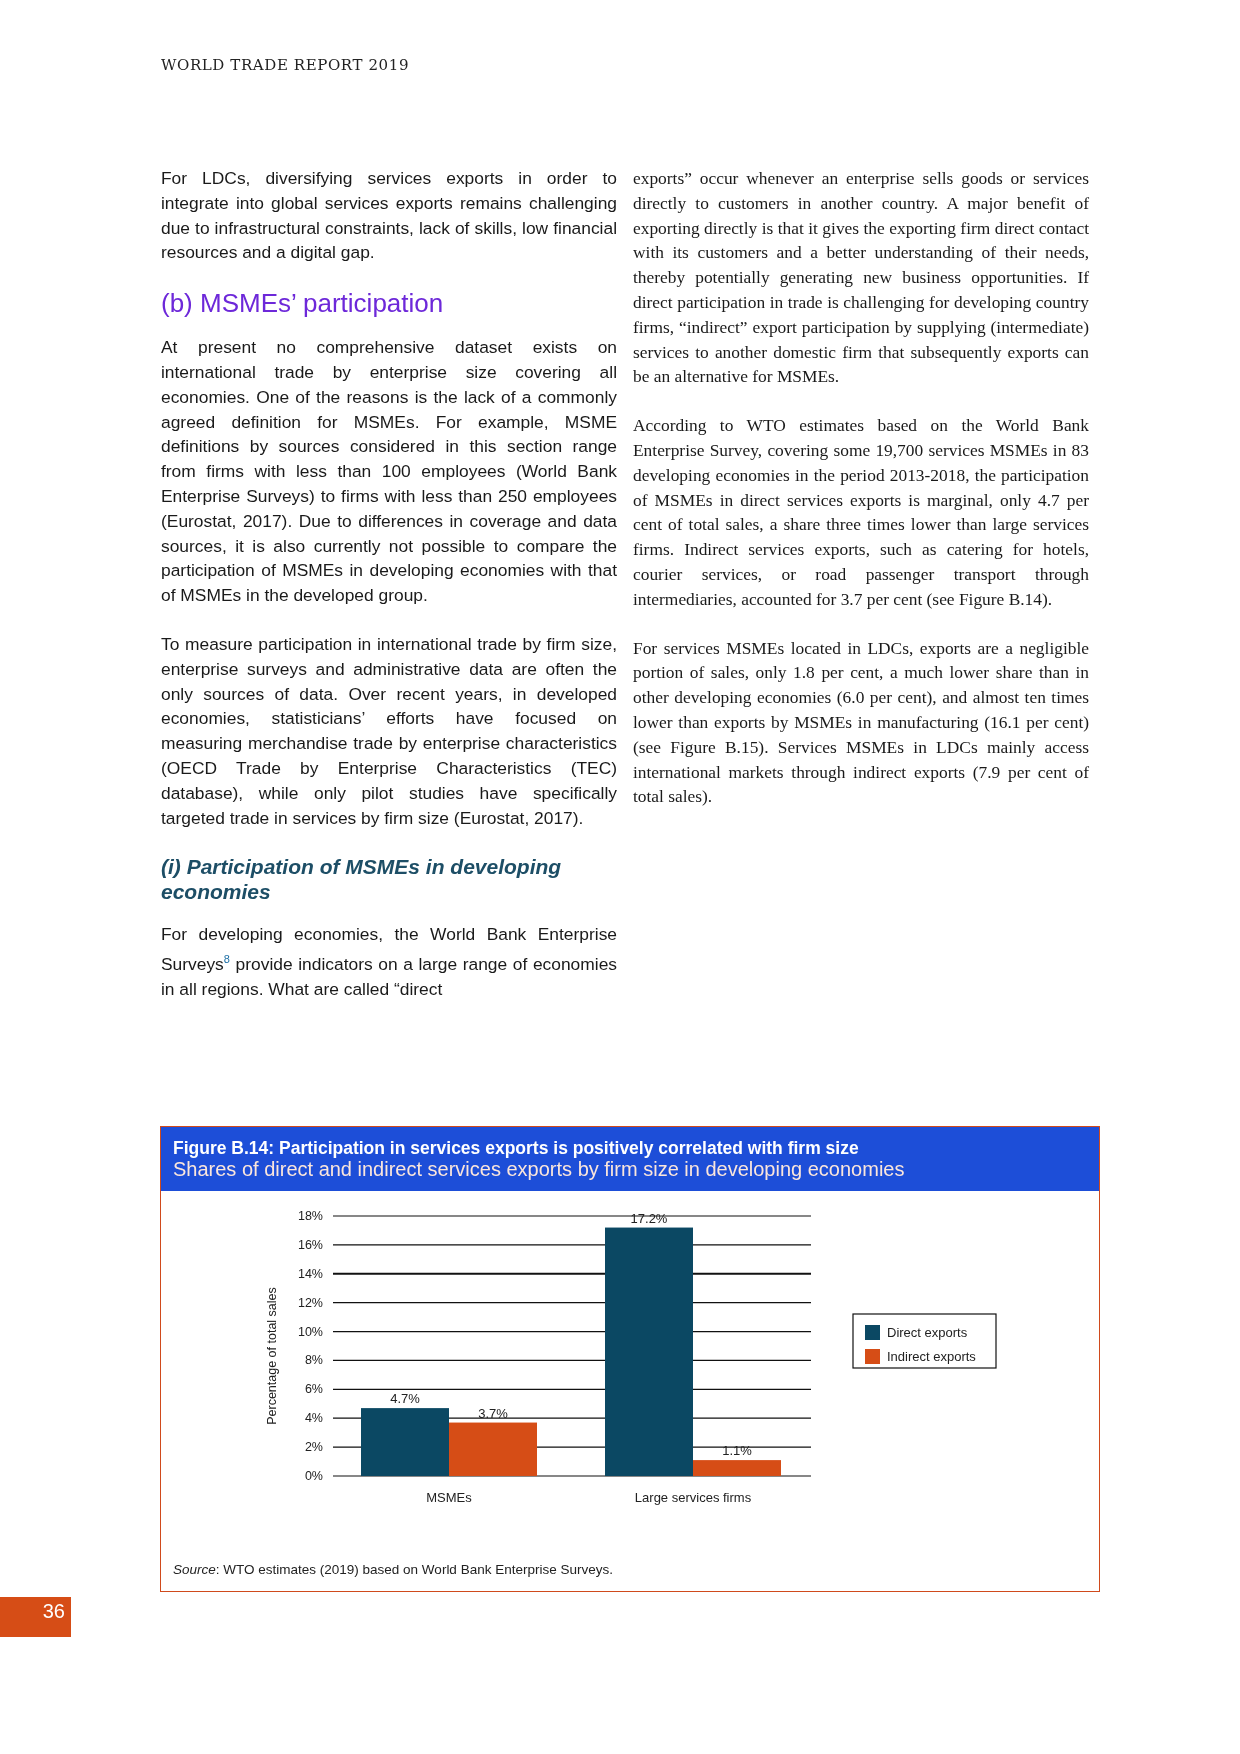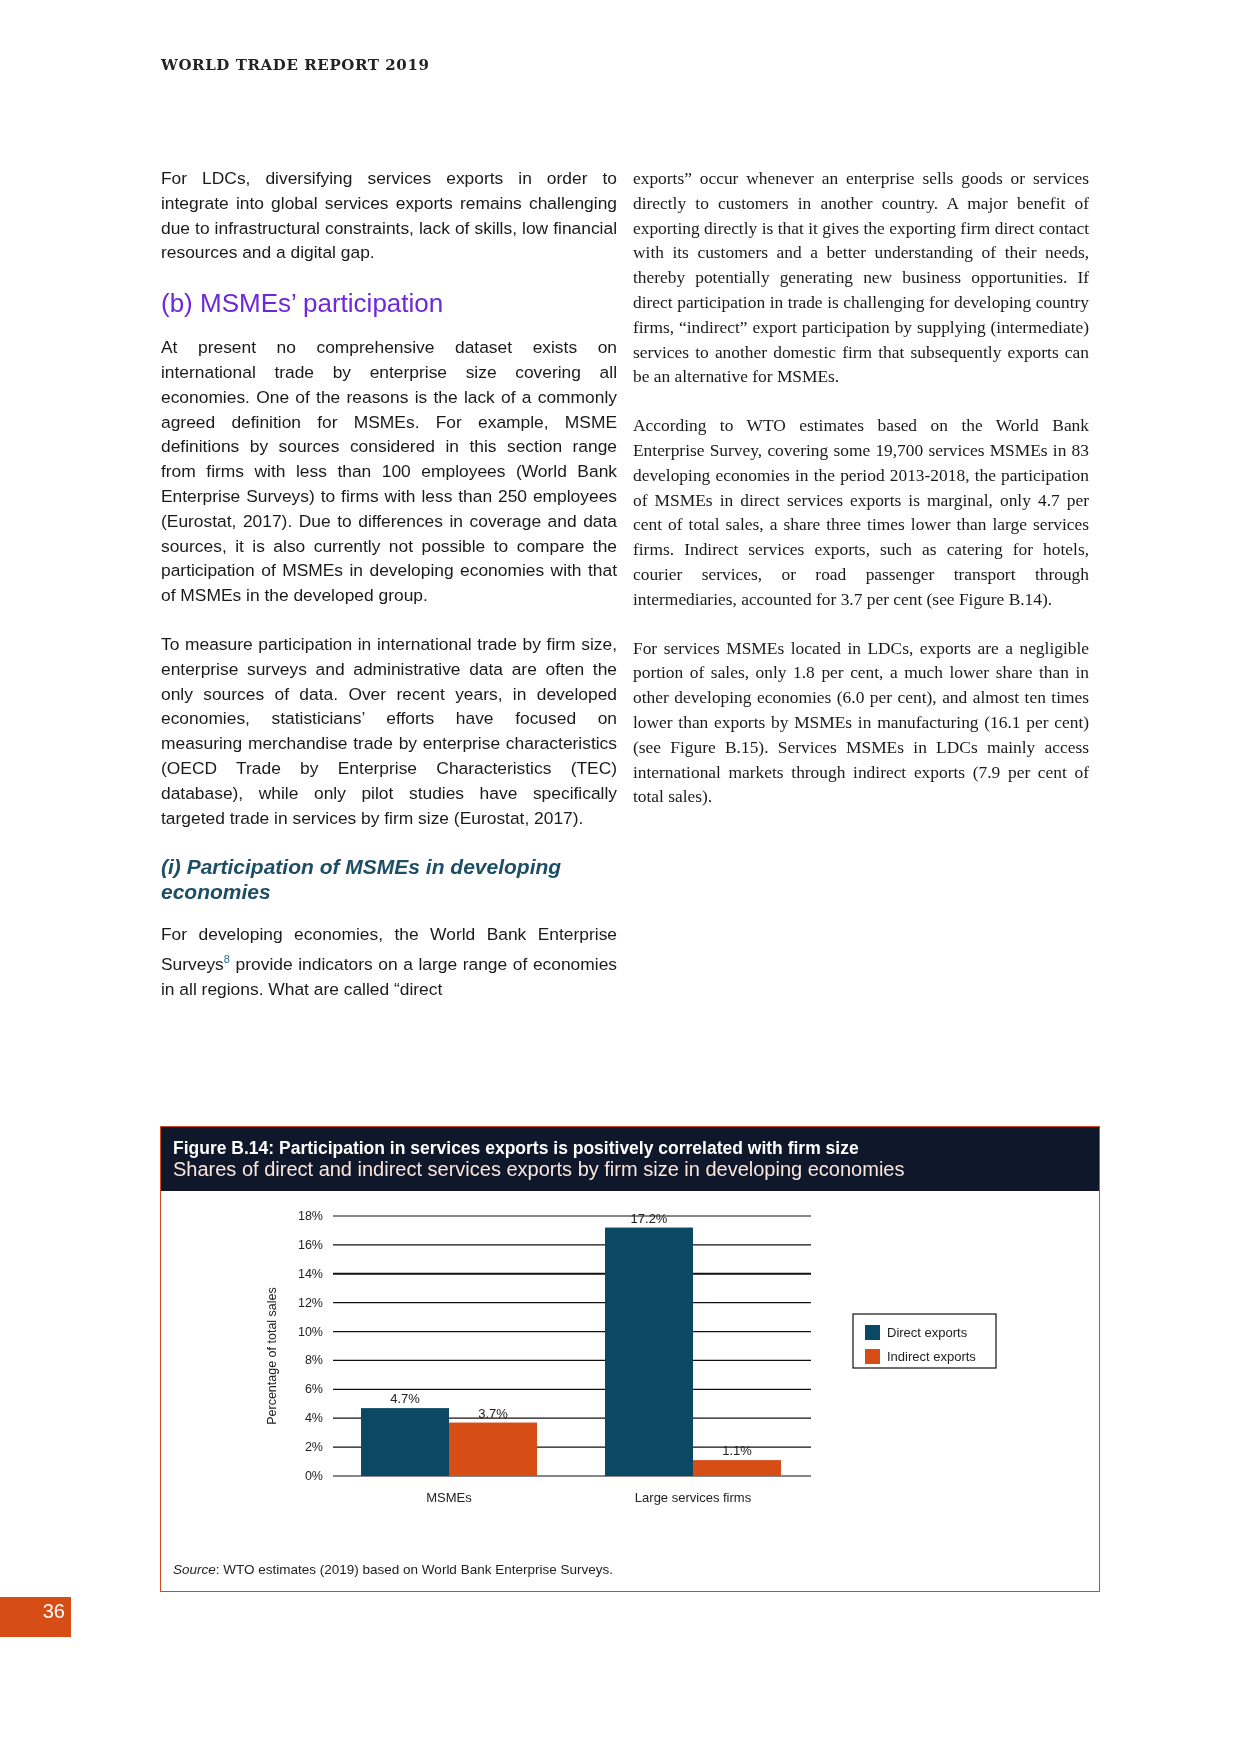--- a/index.html
+++ b/index.html
@@ -1,32 +1,32 @@
 <!DOCTYPE html>
 <html><head>
 <meta charset="utf-8">
 <style>
   html, body { margin: 0; padding: 0; background: #ffffff; }
   body { width: 1240px; height: 1754px; position: relative; overflow: hidden;
          font-family: "Liberation Sans", sans-serif; color: #1a1a1a; }
   .running-head { position: absolute; left: 161px; top: 56px; font-family: "DejaVu Serif", serif;
-                  font-size: 15px; font-weight: bold; letter-spacing: 0.6px; color: #222; }
+                  font-size: 15px; font-weight: normal; letter-spacing: 0.6px; color: #222; }
   .col { position: absolute; top: 166px; width: 456px; font-size: 17.4px; line-height: 24.8px; }
   .col.left { left: 161px; }
   .col.right { left: 633px; font-family: Liberation Serif, serif; }
   .col p { margin: 0 0 24px 0; text-align: justify; }
   .col h2 { margin: 0 0 18px 0; font-weight: normal; font-size: 26px; line-height: 28px; color: #6d28d9; }
   .col h3 { margin: 0 0 18px 0; font-weight: bold; font-style: italic; font-size: 21px;
             line-height: 25px; color: #1d4e66; }
   .col h2.first { margin-top: 16px; }
   sup.fn { color: #1d6fa5; font-size: 11px; }
 
   .figure { position: absolute; left: 160px; top: 1126px; width: 940px; height: 466px;
             border: 1.5px solid #d04a1c; box-sizing: border-box; }
-  .fig-head { background: #0f172a; color: #fff; padding: 10px 12px 10px 12px; height: 44px; }
+  .fig-head { background: #1d4ed8; color: #fff; padding: 10px 12px 10px 12px; height: 44px; }
   .fig-title { font-weight: bold; font-size: 17.5px; line-height: 22px; }
   .fig-sub { font-size: 20px; line-height: 20px; color: #fbe6dc; }
   .chart-svg { position: absolute; left: 0; top: 64px; }
   .fig-source { position: absolute; left: 12px; bottom: 14px; font-size: 13.5px; color: #222; }
   .fig-source i { font-style: italic; }
 
   .page-num { position: absolute; left: 0; top: 1597px; width: 71px; height: 40px; background: #d64d16;
               color: #fff; font-size: 20px; line-height: 28px; text-align: right; padding-right: 6px;
               box-sizing: border-box; }
 </style>

